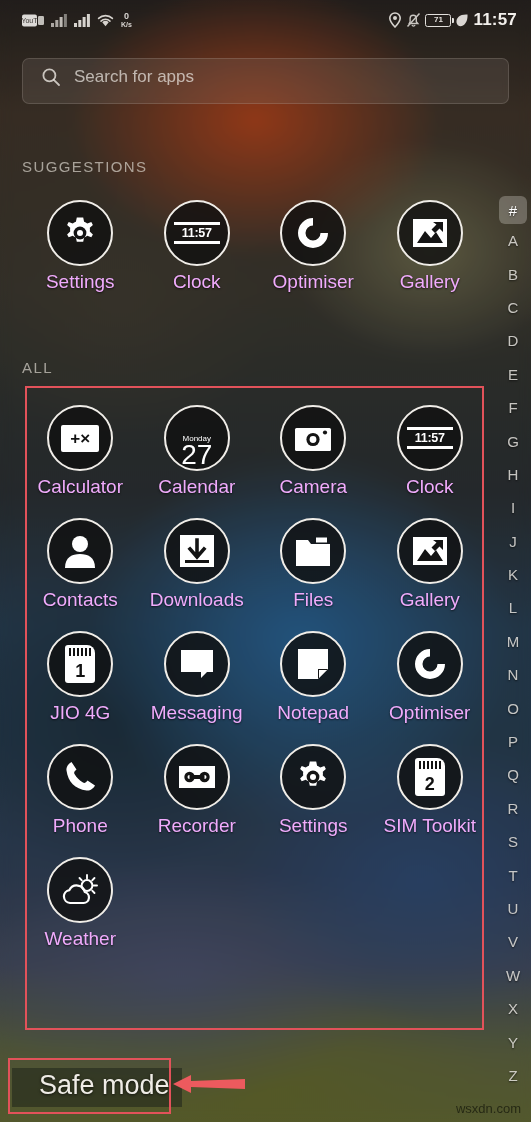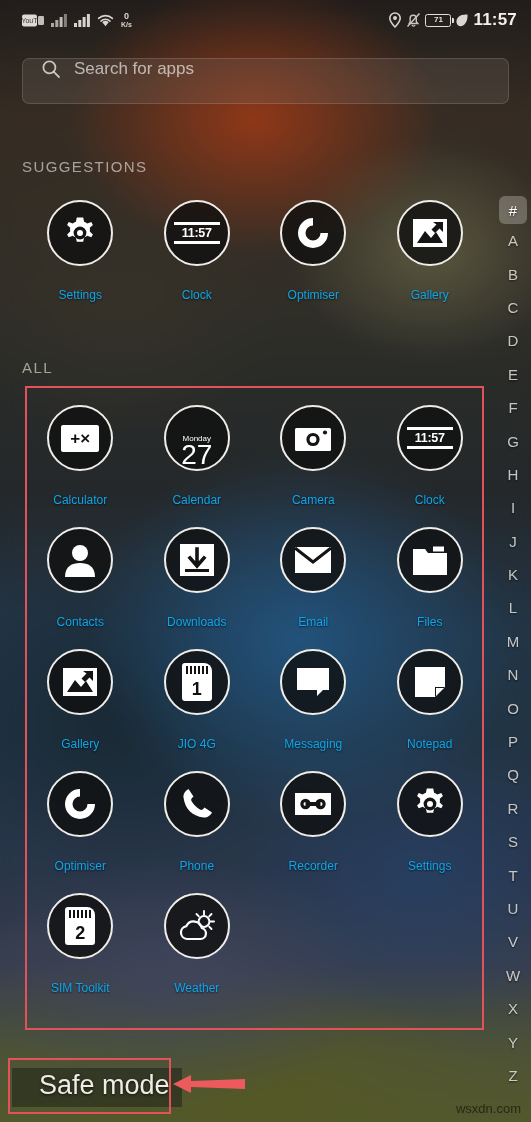--- a/index.html
+++ b/index.html
@@ -69,22 +69,22 @@
   }
   .batt span { font-size:8px; font-weight:bold; color:#e3e0dc; line-height:1; }
 
   
   .search {
     position:absolute; top:58px; left:22px;
     width:487px; height:46px;
     border-radius:7px;
     background:rgba(120,110,100,0.26);
     border:1px solid rgba(230,225,218,0.16);
-    display:flex; align-items:flex-start; gap:13px;
-    padding:0 18px;
+    display:flex; align-items:flex-end; gap:13px;
+    padding:16px 18px;
     z-index:5;
     backdrop-filter:blur(3px);
   }
   .search .ph { color:rgba(236,232,226,0.72); font-size:17px; }
 
   
   .sec-hdr {
     position:absolute; left:22px;
     color:rgba(222,218,210,0.68);
     font-size:15px; letter-spacing:1.4px;
@@ -104,22 +104,22 @@
 
   .app { display:flex; flex-direction:column; align-items:center; }
   .app-ic {
     width:66px; height:66px; border-radius:50%;
     background:rgba(16,16,16,0.80);
     border:2.5px solid #f0ede8;
     display:flex; align-items:center; justify-content:center;
     position:relative; overflow:hidden;
   }
   .app-lbl {
-    margin-top:22px;
-    font-size:12px; color:#0ea5e9;
+    margin-top:5px;
+    font-size:19px; color:#f0abfc;
     text-shadow:0 1px 2px rgba(0,0,0,.65);
     white-space:nowrap;
   }
 
   
   .ic-clock { display:flex; flex-direction:column; align-items:center; justify-content:center; gap:2px; width:46px; }
   .ic-clock .bar { width:100%; height:2.5px; background:#fff; }
   .ic-clock .t { font-size:12.5px; color:#fff; font-weight:bold; line-height:1; letter-spacing:-.3px; }
   .ic-cal { display:flex; flex-direction:column; align-items:center; justify-content:center; line-height:1; }
   .ic-cal .d { font-size:8px; color:#fff; margin-bottom:-1px;margin-top:28px; }
@@ -348,29 +348,20 @@
       <div class="app-ic">
         <svg width="36" height="34" viewBox="0 0 36 34">
           <rect x="1" y="1" width="34" height="32" fill="#fff"></rect>
           <path d="M18 6 L18 19 M11 15 L18 23 L25 15" stroke="#141414" stroke-width="3.6" fill="none" stroke-linecap="square"></path>
           <rect x="6" y="26" width="24" height="3" fill="#141414"></rect>
         </svg>
       </div>
       <div class="app-lbl">Downloads</div>
     </div>
 
-    <div class="app">
-      <div class="app-ic">
-        <svg width="38" height="28" viewBox="0 0 38 28">
-          <rect x="1" y="1" width="36" height="26" fill="#fff"></rect>
-          <path d="M1 2 L19 16 L37 2" stroke="#141414" stroke-width="3" fill="none"></path>
-        </svg>
-      </div>
-      <div class="app-lbl">Email</div>
-    </div>
 
     <div class="app">
       <div class="app-ic">
         <svg width="38" height="31" viewBox="0 0 38 31">
           <path d="M2 30 L2 4 L14 4 L17 8 L36 8 L36 30 Z" fill="#fff"></path>
           <rect x="22" y="1.5" width="11" height="5" fill="#fff"></rect>
         </svg>
       </div>
       <div class="app-lbl">Files</div>
     </div>

